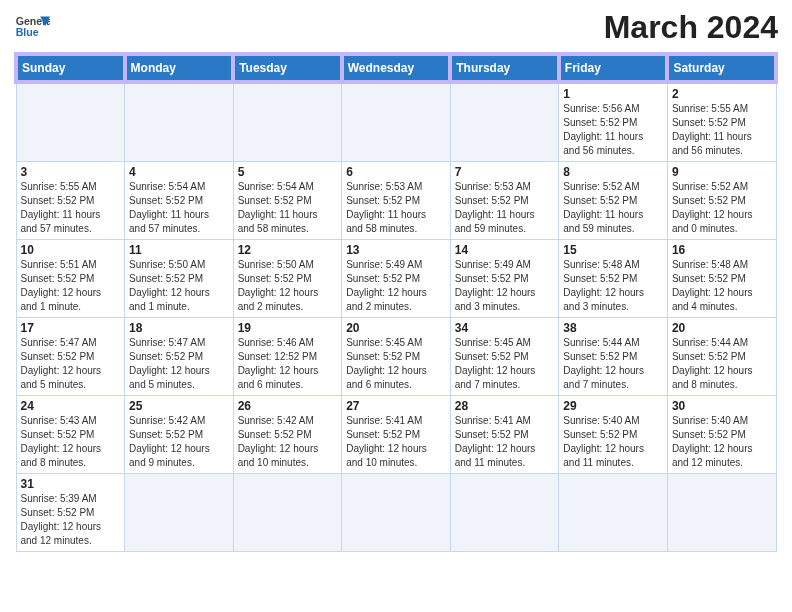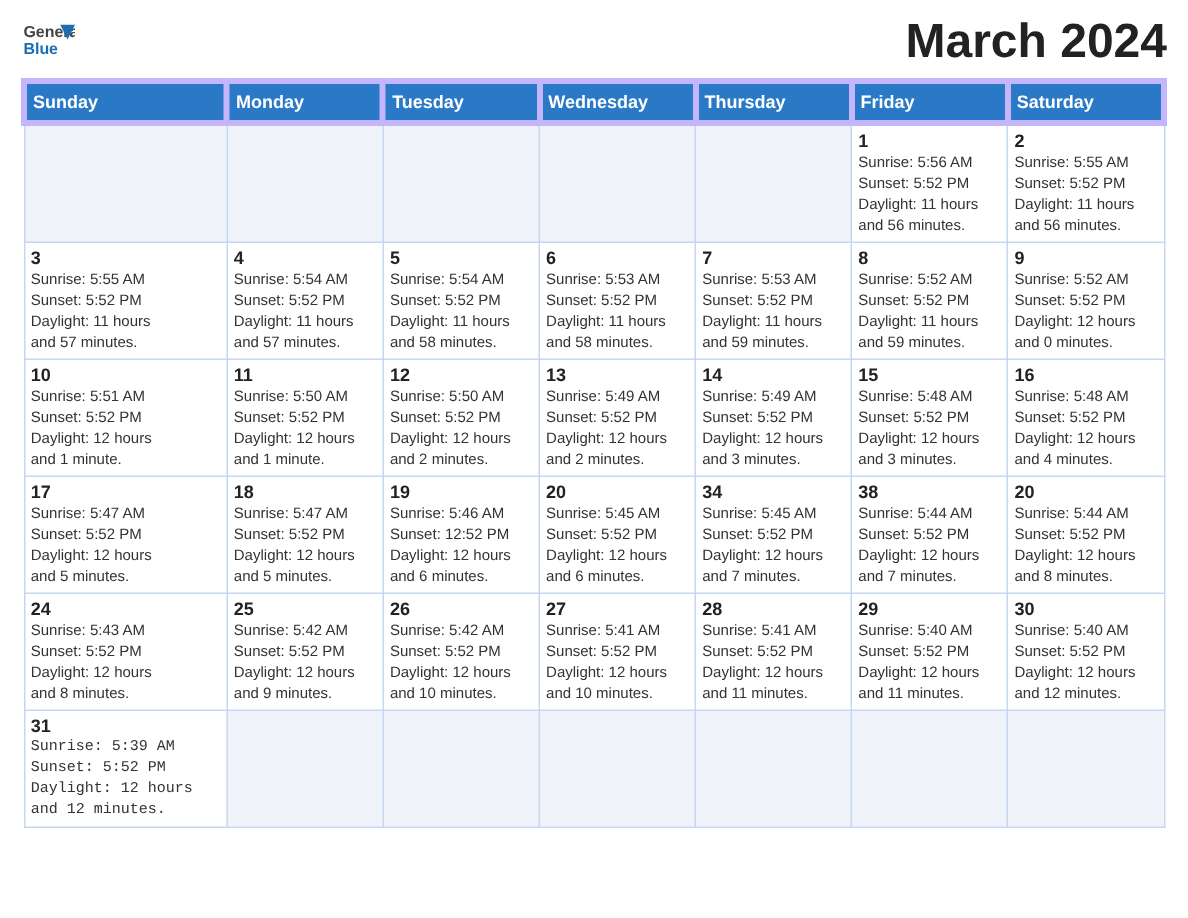--- a/index.html
+++ b/index.html
@@ -339,21 +339,21 @@
             <span class="day-number">30</span>
             <div class="day-info" style="white-space: pre-line;">Sunrise: 5:40 AM
 Sunset: 5:52 PM
 Daylight: 12 hours
 and 12 minutes.</div>
           </td>
         </tr>
         <tr>
           <td class="last-row">
             <span class="day-number">31</span>
-            <div class="day-info" style="white-space: pre-line; font-family: Liberation Mono, monospace;">Sunrise: 5:39 AM
+            <div class="day-info" style="white-space: pre-line;">Sunrise: 5:39 AM
 Sunset: 5:52 PM
 Daylight: 12 hours
 and 12 minutes.</div>
           </td>
           <td class="empty last-row"></td>
           <td class="empty last-row"></td>
           <td class="empty last-row"></td>
           <td class="empty last-row"></td>
           <td class="empty last-row"></td>
           <td class="empty last-row"></td>

